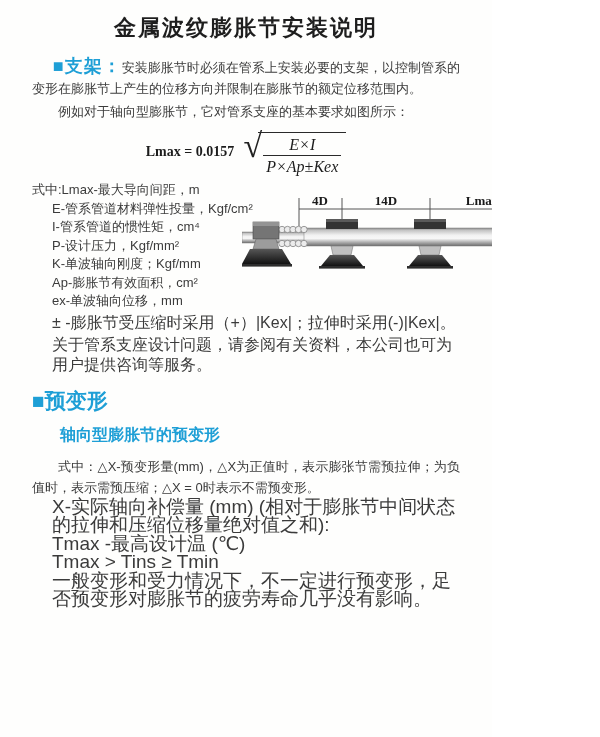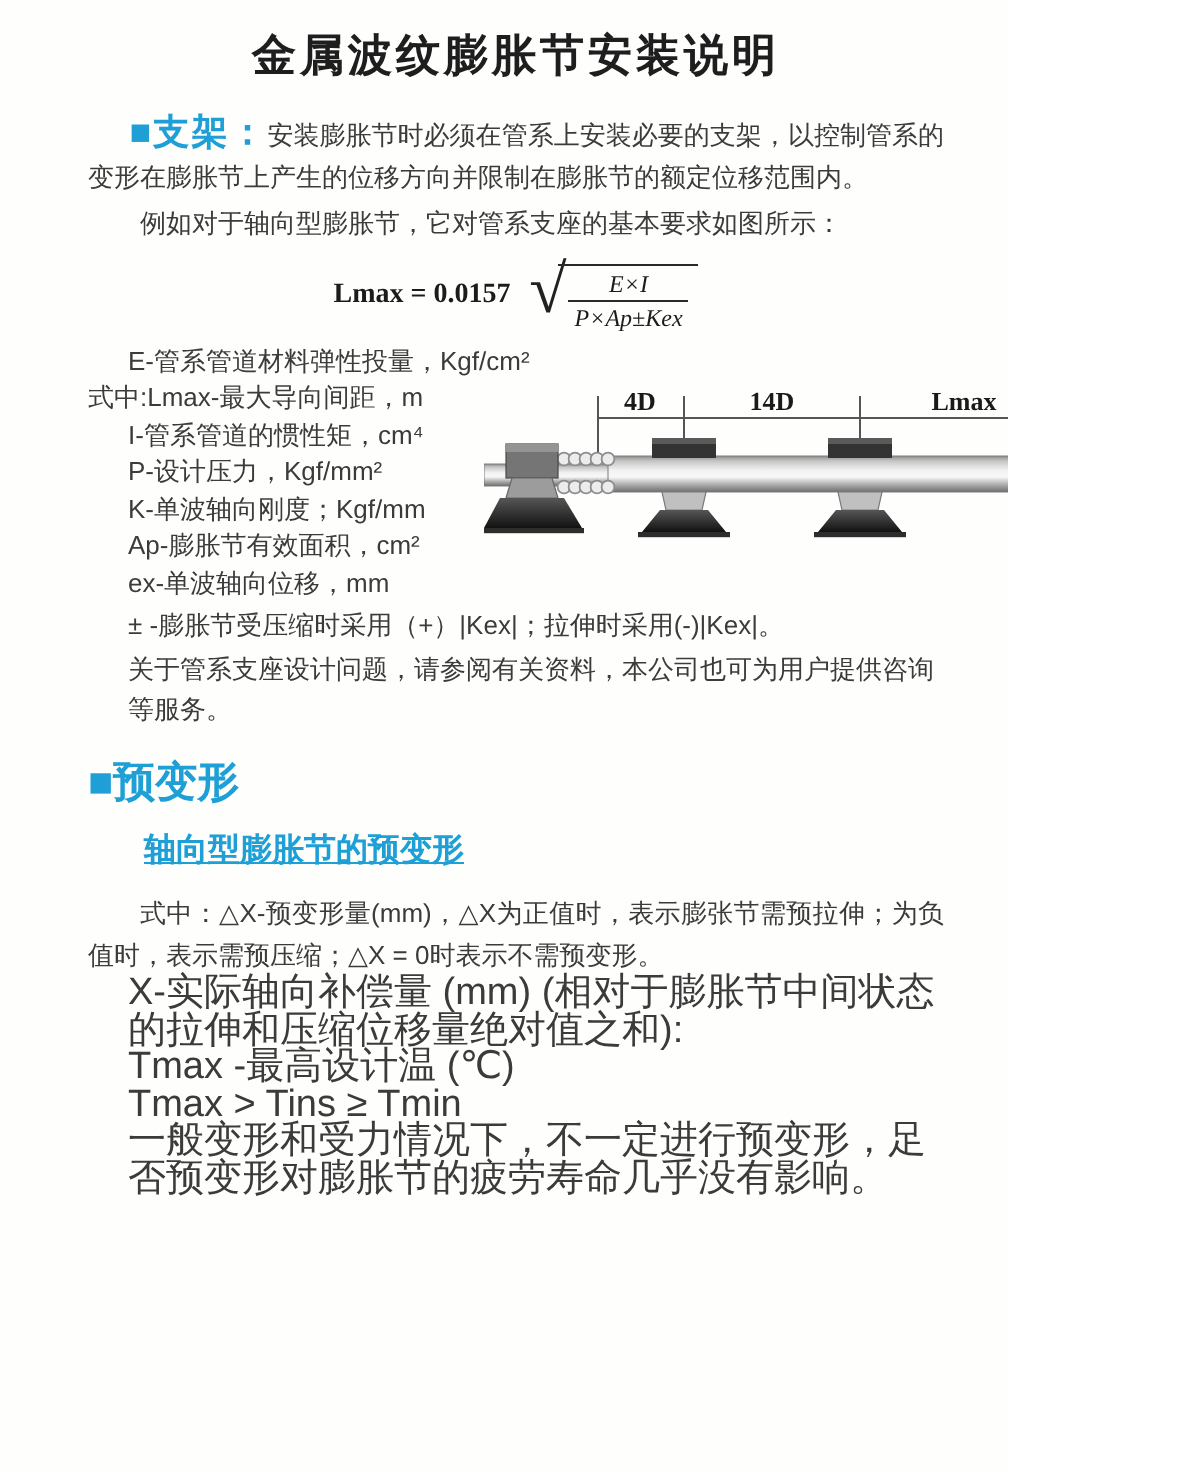--- a/index.html
+++ b/index.html
@@ -1,20 +1,19 @@
 <!DOCTYPE html>
 <html style="--accent: #1e9fd6;"><head>
 <meta charset="utf-8">
 <style>
   html,body { margin:0; padding:0; background:#ffffff; }
   .page {
     position:relative; width:492px; height:737px; overflow:hidden;
     background:#fefefd; color:#3b3b3b;
     font-family:"Liberation Sans","DejaVu Sans",sans-serif;
-    padding-left:12px;
   }
   .content { padding:0 32px; }
 
   h1.title {
     margin:0; padding-top:13px; text-align:center;
     font-size:22px; font-weight:bold; color:#1e1e1e; letter-spacing:2px;
   }
 
   .para { margin:0; font-size:13px; line-height:21px; text-align:justify; }
   .intro { margin-top:13px; text-indent:1.6em; }
@@ -23,43 +22,43 @@
 
   
   .formula { text-align:center; color:#1c1c1c;
     font-family:"Liberation Serif","DejaVu Serif",serif; font-size:13.5px; }
   .f1 { margin:7px 0 4px; }
   .f-bold { font-weight:bold; font-size:14px; }
   .sqrt { display:inline-flex; align-items:flex-start; vertical-align:middle; margin-left:6px; }
   .rad { font-size:34px; font-weight:300; line-height:34px; margin-right:-4px; color:#222; }
   .under { display:inline-block; border-top:1.4px solid #2a2a2a; padding:2px 5px 0; margin-top:3px; }
   .frac { display:inline-block; vertical-align:middle; text-align:center;
-          font-size:12px; line-height:1.2; }
+          font-size:16px; line-height:1.2; }
   .frac .num { display:block; padding:0 3px 1px; border-bottom:1px solid #2a2a2a; }
   .frac .den { display:block; padding:1px 3px 0; }
   .it { font-style:italic; }
   .paren { font-size:21px; font-weight:400; vertical-align:-4px; }
   .f2, .f3 { margin:10px 0 6px; }
   .f2 .f-bold, .f3 .f-bold { font-size:13.5px; }
 
   
   .defs-block { position:relative; margin-top:5px; }
   .def-line { font-size:13px; line-height:18.5px; }
   .def-line.sub { margin-left:20px; }
 
   .diagram { position:absolute; left:242px; top:192px; width:358px; height:100px; }
   .dimlabel { font-family:"Liberation Serif","DejaVu Serif",serif;
               font-weight:bold; font-size:13px; fill:#1a1a1a; }
 
-  .note-line { font-size:13px; line-height:20px; margin:2px 0 0 20px; }
+  .note-line { font-size:16px; line-height:20px; margin:2px 0 0 20px; }
 
   h2.sec { margin:12px 0 3px; color:var(--accent); font-size:21px; font-weight:bold; }
   .preform-body { text-indent:2em; }
 
-  h3.sub { color:var(--accent); font-size:16px; font-weight:bold; margin:10px 0 2px;text-decoration:underline; }
+  h3.sub { color:var(--accent); font-size:16px; font-weight:bold; margin:10px 0 2px; }
   h3.axial { margin-left:28px; }
 
   .explain { text-indent:2em; margin-top:10px; }
   .x-line { font-size:19px; line-height:18.5px; margin-left:20px; }
 </style>
 </head>
 <body>
 
 <div class="page">
   <div class="content">
@@ -77,22 +76,22 @@
         <span class="under">
           <span class="frac">
             <span class="num it">E×I</span>
             <span class="den it">P×Ap±Kex</span>
           </span>
         </span>
       </span>
     </div>
 
     <div class="defs-block">
+      <div class="def-line">式中:Lmax-最大导向间距，m</div>
       <div class="def-line sub">E-管系管道材料弹性投量，Kgf/cm²</div>
-      <div class="def-line">式中:Lmax-最大导向间距，m</div>
       <div class="def-line sub">I-管系管道的惯性矩，cm⁴</div>
       <div class="def-line sub">P-设计压力，Kgf/mm²</div>
       <div class="def-line sub">K-单波轴向刚度；Kgf/mm</div>
       <div class="def-line sub">Ap-膨胀节有效面积，cm²</div>
       <div class="def-line sub">ex-单波轴向位移，mm</div>
     </div>
 
     <div class="note-line">± -膨胀节受压缩时采用（+）|Kex|；拉伸时采用(-)|Kex|。</div>
     <div class="note-line">关于管系支座设计问题，请参阅有关资料，本公司也可为用户提供咨询等服务。</div>
 

